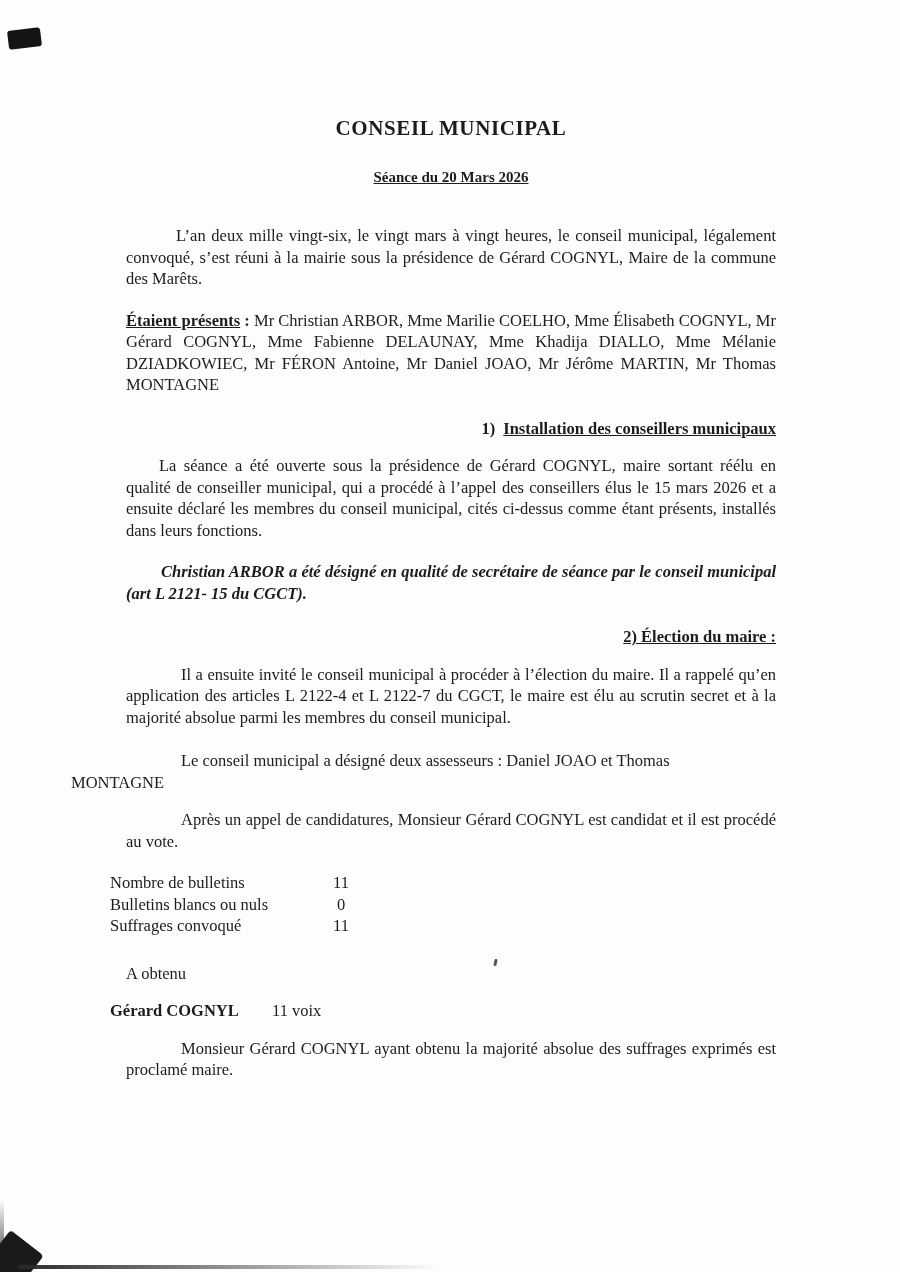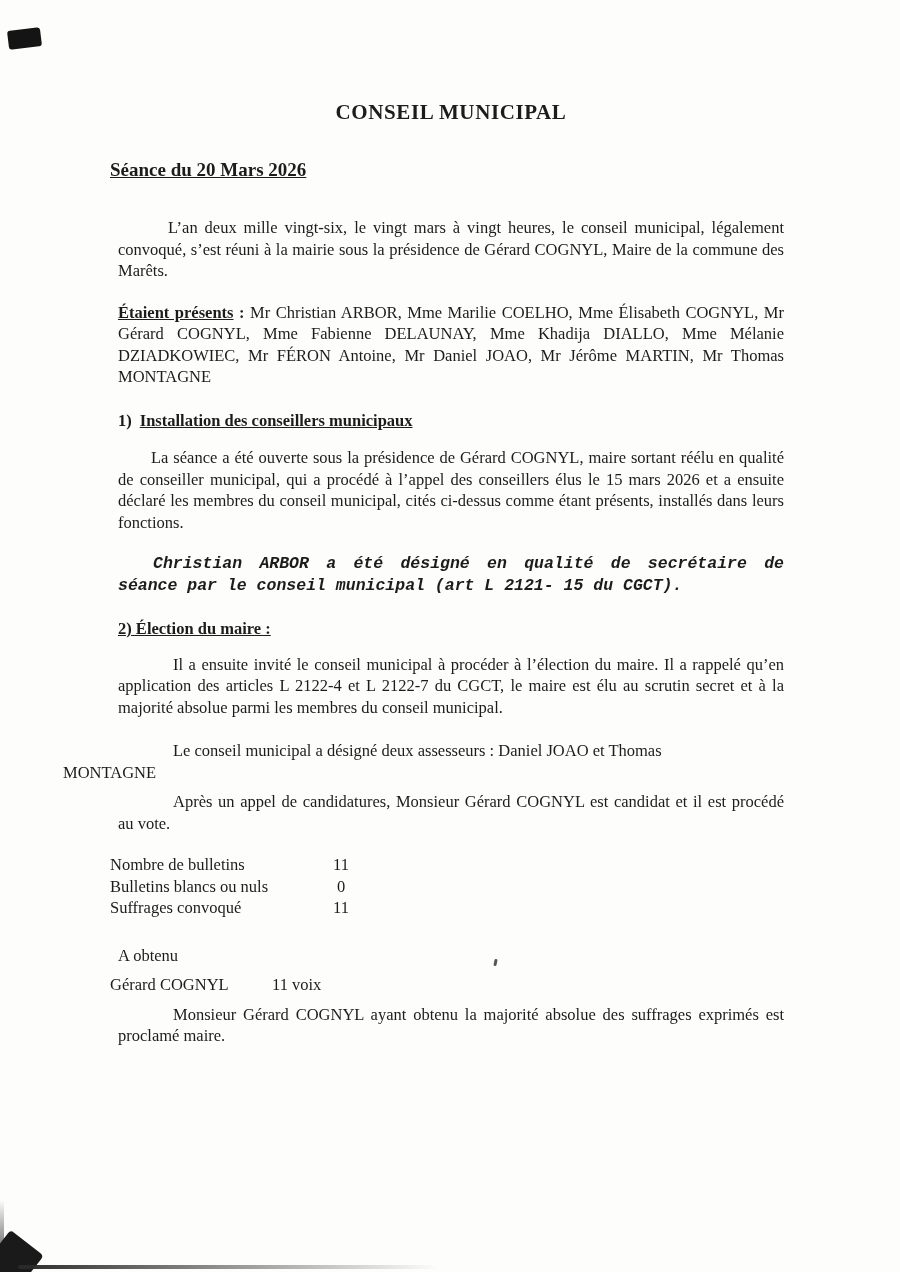--- a/index.html
+++ b/index.html
@@ -12,64 +12,64 @@
     width: 900px;
     height: 1272px;
     background: #fdfdfc;
     overflow: hidden;
     font-family: "Liberation Serif", "DejaVu Serif", serif;
     color: #1c1c1c;
   }
   .content {
     position: absolute;
     left: 110px;
-    top: 92px;
+    top: 108px;
     width: 682px;
     font-size: 16.5px;
     line-height: 21.5px;
   }
-  p { margin: 8px; text-align: justify; }
+  p { margin: 16px; text-align: justify; }
   .bold { font-weight: bold; }
   .underline { text-decoration: underline; }
   .doc-title {
     margin: 10px 0 0 0;
     font-size: 21px;
     font-weight: bold;
     letter-spacing: 0.6px;
     text-align: center;
   }
   .doc-subtitle {
-    margin: 35px 0 0 0;
-    font-size: 19px;
+    margin: 27px 0 0 0;
+    font-size: 15px;
     font-weight: bold;
+    text-align: center;
     text-decoration: underline;
   }
   .intro { margin-top: 37px; text-indent: 50px; }
   .presents { margin-top: 20px; }
-  .section-heading { margin-top: 22px; font-weight: bold; text-align: left; }
+  .section-heading { margin-top: 22px; font-weight: bold; text-align: right; }
   .section-heading .num { margin-right: 8px; }
   .s1-para { margin-top: 16px; text-indent: 33px; }
   .secretary {
     margin-top: 20px;
     font-weight: bold;
     font-style: italic;
     text-indent: 35px;
-    font-family: Liberation Mono, monospace;
   }
   .s2-p1 { margin-top: 17px; text-indent: 55px; }
   .s2-p2 { margin-top: 14px; text-indent: 55px; }
   .s2-group { margin-top: 22px; }
   .s2-group p { text-indent: 55px; }
   .results { margin-top: 20px; }
   .result-row { display: flex; }
   .result-label { width: 218px; }
   .result-value { width: 26px; text-align: center; }
   .obtained-label { margin-top: 26px; text-align: left; }
   .obtained-row { display: flex; }
-  .obtained-name { width: 162px; }
+  .obtained-name { width: 162px; font-weight: bold; }
   .conclusion { text-indent: 55px; }
 
   
   .artifact { position: absolute; }
   .artifact-top-left {
     left: 8px; top: 29px;
     width: 33px; height: 19px;
     background: #141414;
     border-radius: 3px;
     transform: rotate(-7deg);

